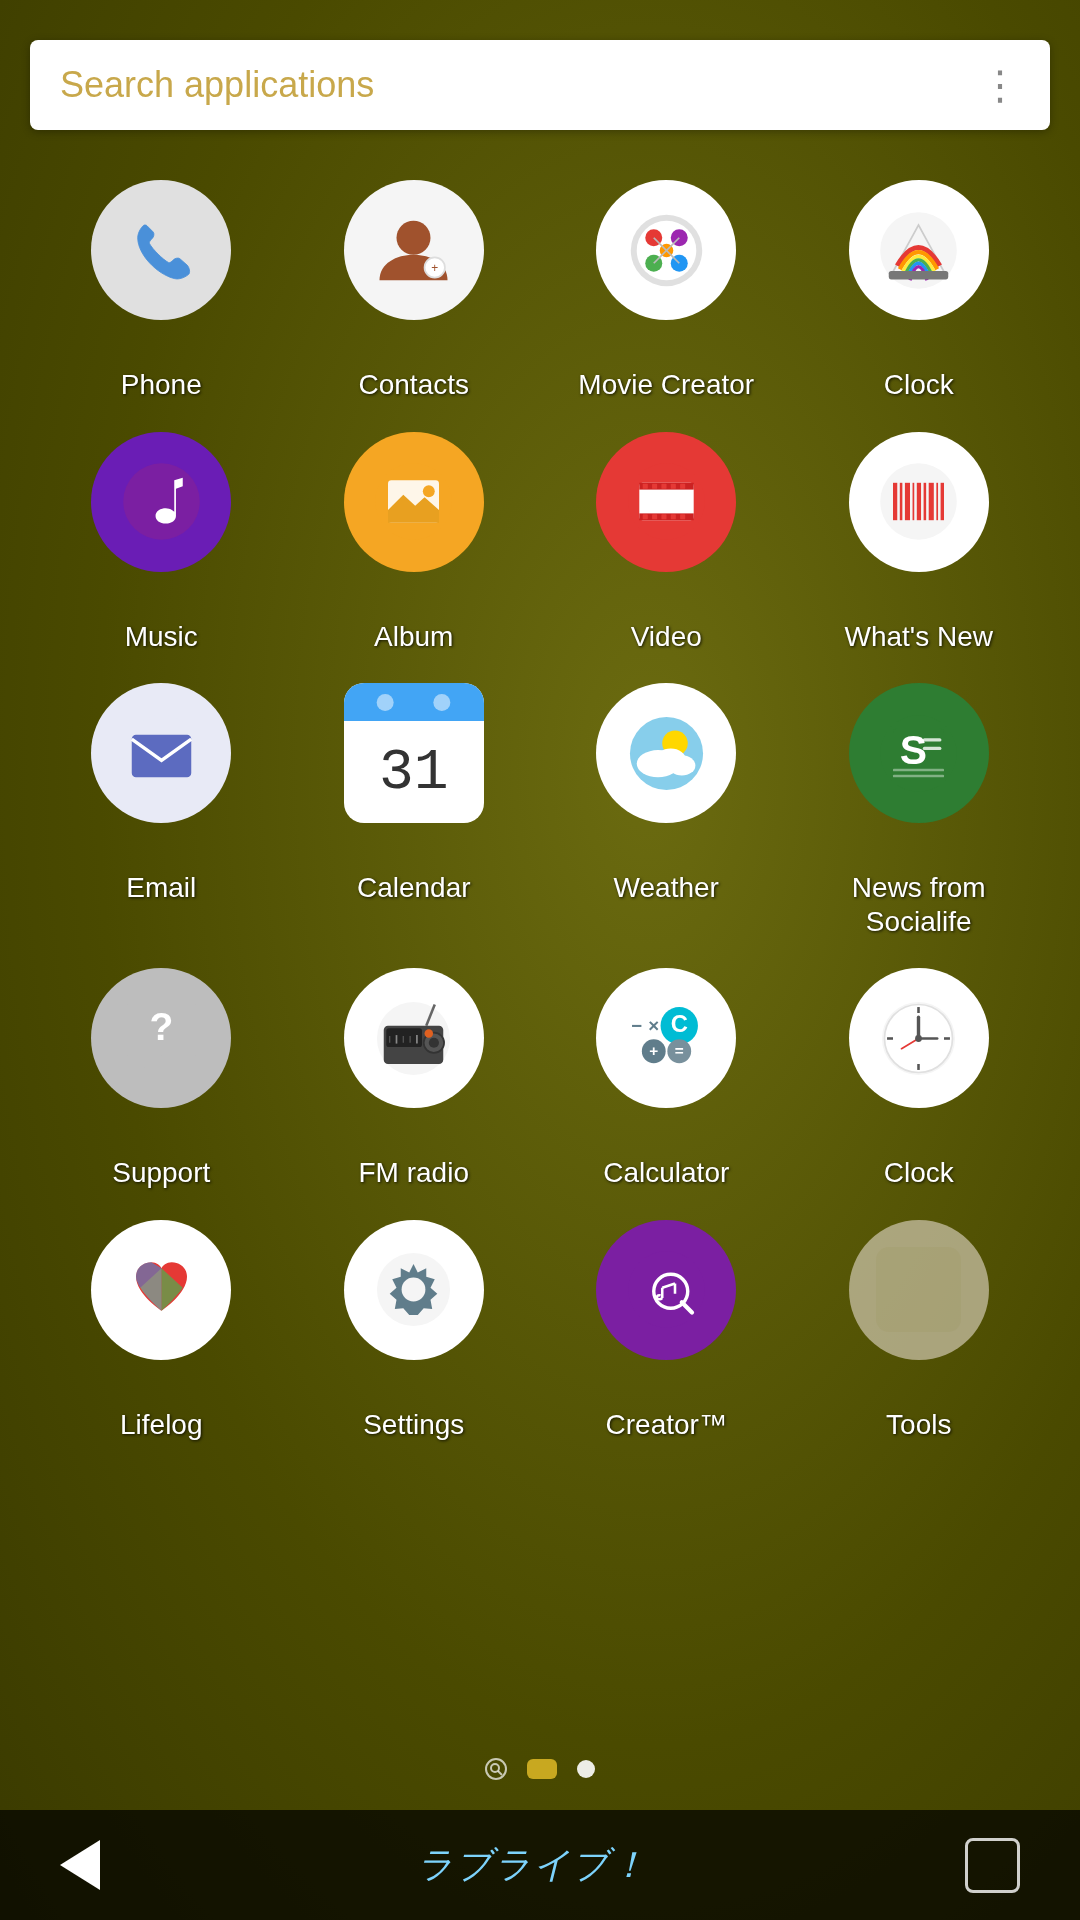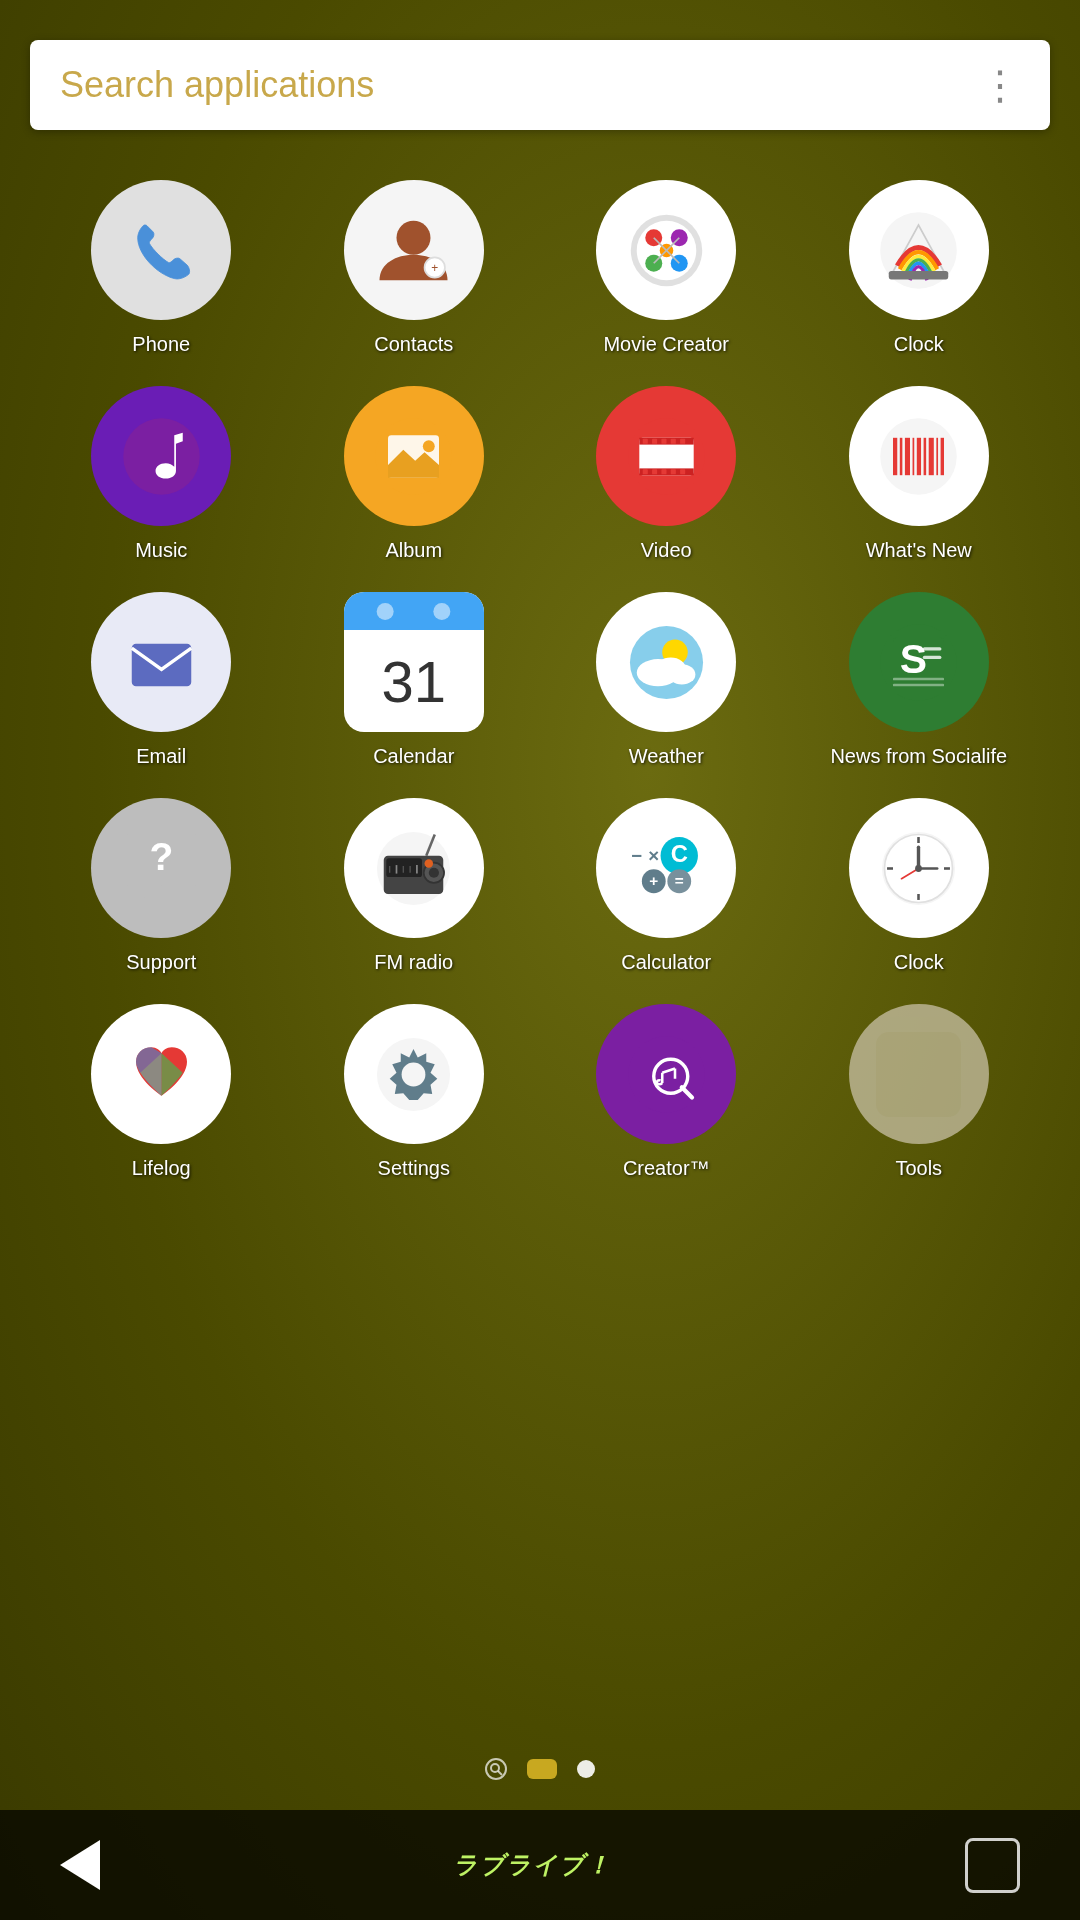--- a/index.html
+++ b/index.html
@@ -72,37 +72,38 @@
       display: flex;
       align-items: center;
       justify-content: center;
       margin-bottom: 12px;
       font-size: 70px;
       position: relative;
     }
 
     .app-label {
       color: white;
-      font-size: 20px;
+      font-size: 28px;
       text-align: center;
       text-shadow: 1px 1px 3px rgba(0,0,0,0.8);
       line-height: 1.2;
+      margin-top: 36px;
     }
 
     
     .icon-phone { background: #e0e0e0; }
     .icon-contacts { background: #f5f5f5; }
     .icon-movie-creator { background: white; }
     .icon-sketch { background: white; }
     .icon-music { background: #6a1db5; }
     .icon-album { background: #f5a623; }
     .icon-video { background: #e53935; }
     .icon-whats-new { background: white; }
     .icon-email { background: #e8eaf6; }
-    .icon-calendar { background: #42a5f5; }
+    .icon-calendar { background: #42a5f5; font-family: Liberation Mono, monospace; }
     .icon-weather { background: white; }
     .icon-news { background: #2e7d32; }
     .icon-support { background: #bdbdbd; }
     .icon-fmradio { background: white; }
     .icon-calculator { background: white; }
     .icon-clock { background: white; }
     .icon-lifelog { background: white; }
     .icon-settings { background: white; }
     .icon-trackid { background: #7b1fa2; }
     .icon-tools { background: #d0c8b0; opacity: 0.7; }
@@ -177,23 +178,23 @@
       cursor: pointer;
     }
 
     .nav-logo {
       display: flex;
       align-items: center;
       gap: 5px;
     }
 
     .nav-logo-text {
-      color: #bef264;
-      font-size: 24px;
-      font-weight: bold;
+      color: #7dd3fc;
+      font-size: 36px;
+      font-weight: normal;
       font-style: italic;
       letter-spacing: 2px;
     }
 
     .nav-square {
       width: 55px;
       height: 55px;
       border: 3px solid rgba(255,255,255,0.8);
       border-radius: 8px;
       cursor: pointer;

